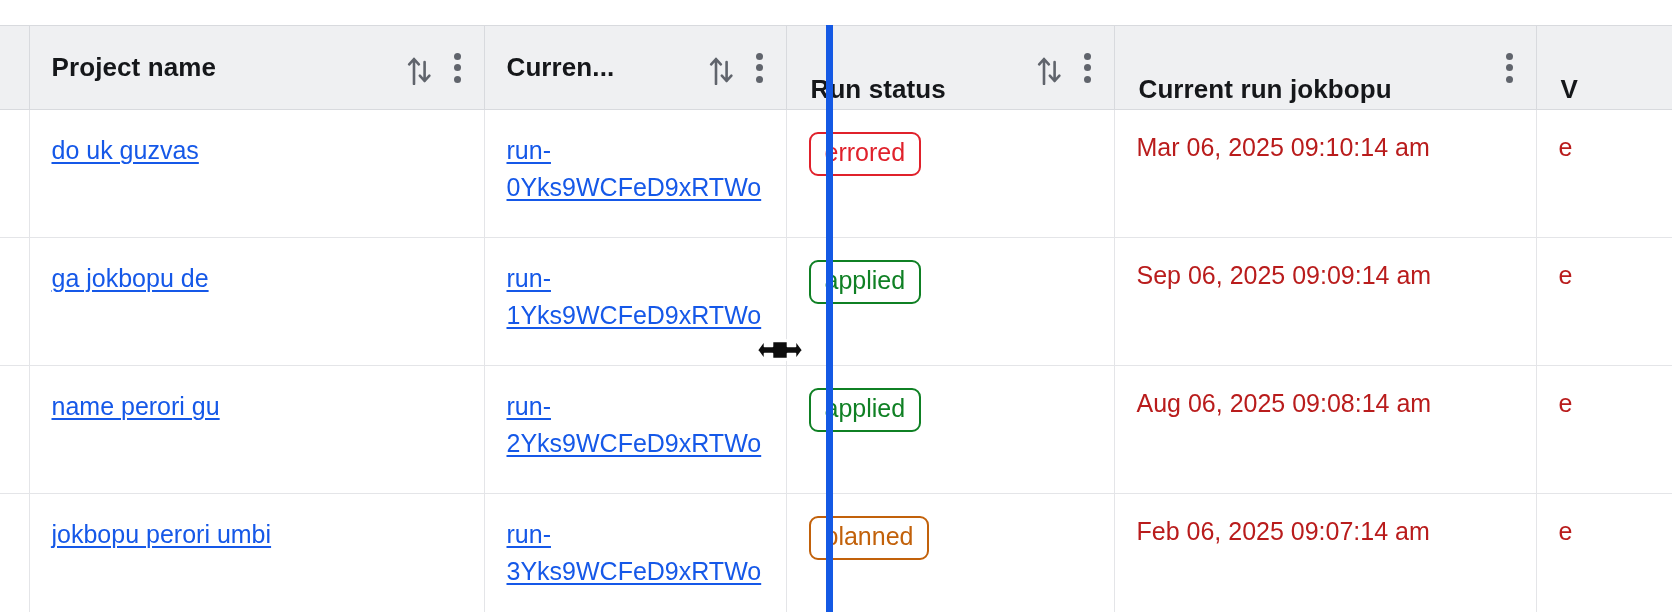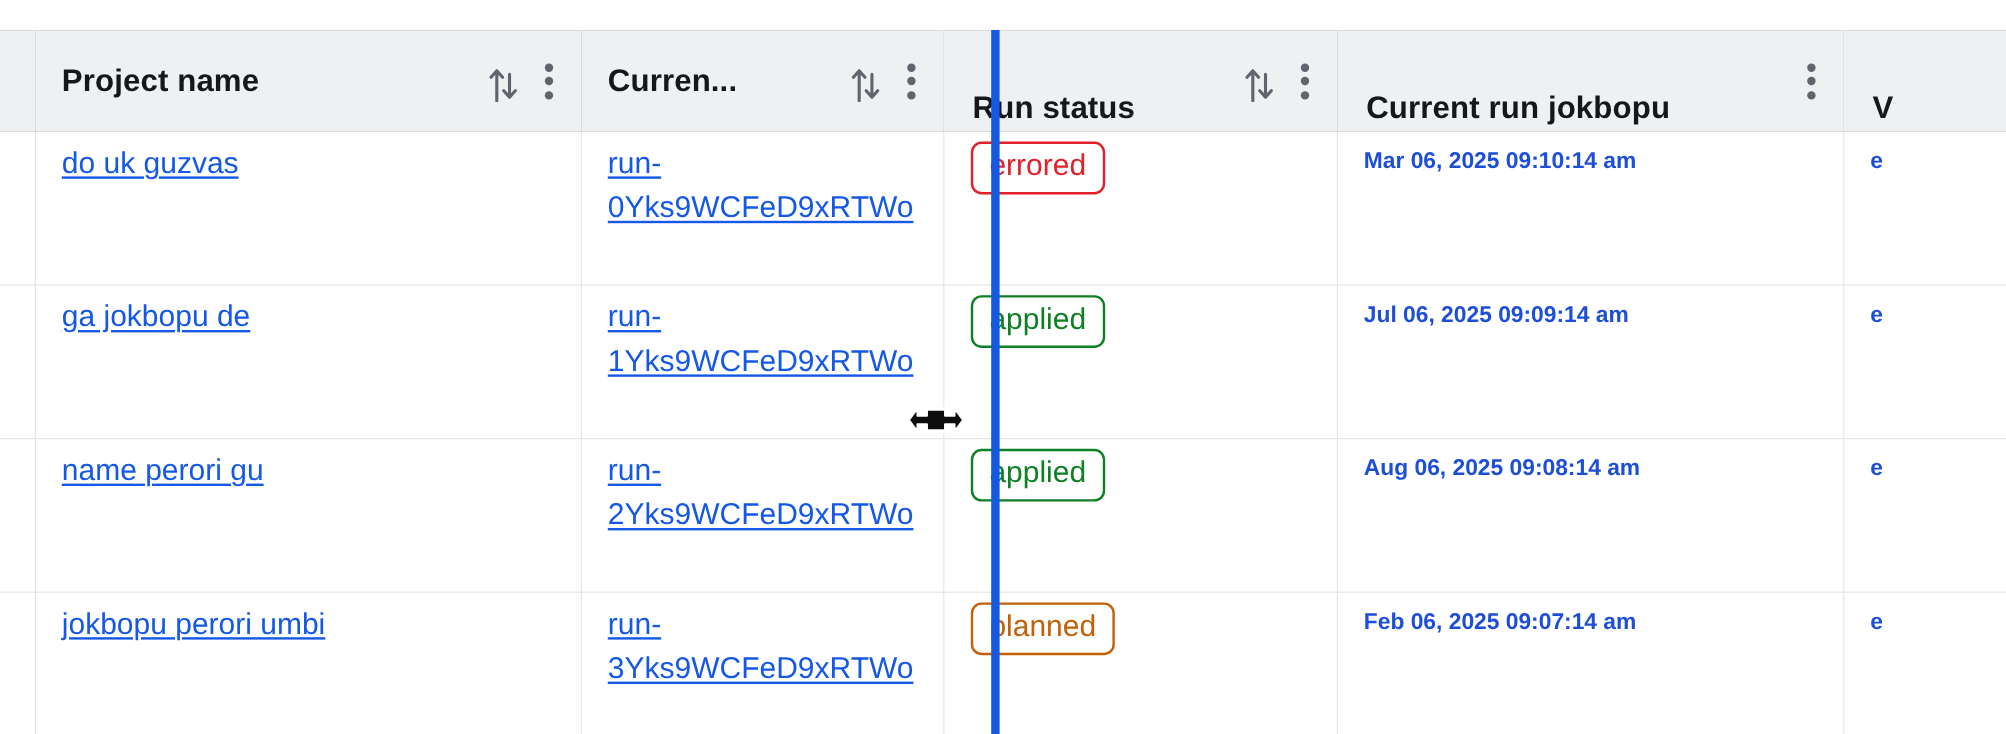--- a/index.html
+++ b/index.html
@@ -100,45 +100,44 @@
     height: 7px;
     border-radius: 50%;
     background: #60646c;
   }
 
   
   tbody td {
     border-bottom: 1px solid #e4e5e8;
     border-right: 1px solid #e4e5e8;
     height: 128px;
-    padding: 8px 22px 0 22px;
+    padding: 22px 22px 0 22px;
     box-sizing: border-box;
     vertical-align: top;
     font-size: 25px;
     color: #343a40;
     background: #ffffff;
   }
   td.col-select { padding: 0; }
 
   a.cell-link {
     color: #1558e8;
     text-decoration: underline;
     text-underline-offset: 3px;
     text-decoration-thickness: 2px;
     font-size: 25px;
     word-break: break-word;
     line-height: 1.48;
     cursor: pointer;
   }
   .ts {
     white-space: nowrap;
-    font-size: 19px;
-    color: #1d4ed8;
+    font-size: 25px;
+    color: #b91c1c;
     line-height: 1.2;
-    font-weight: bold;
   }
 
   
   .badge {
     display: inline-block;
     border: 2px solid currentColor;
     border-radius: 9px;
     padding: 5px 14px 7px 14px;
     font-size: 25px;
     line-height: 1.1;
@@ -298,21 +297,21 @@
           <td>
             <a class="cell-link">ga jokbopu de</a>
           </td>
           <td>
             <a class="cell-link">run-1Yks9WCFeD9xRTWo</a>
           </td>
           <td>
             <span class="badge applied">applied</span>
           </td>
           <td>
-            <span class="ts">Jul 06, 2025 09:09:14 am</span>
+            <span class="ts">Sep 06, 2025 09:09:14 am</span>
           </td>
           <td>
             <span class="ts">e</span>
           </td>
         </tr>
 
         <tr>
           <td class="col-select"></td>
           <td>
             <a class="cell-link">name perori gu</a>

